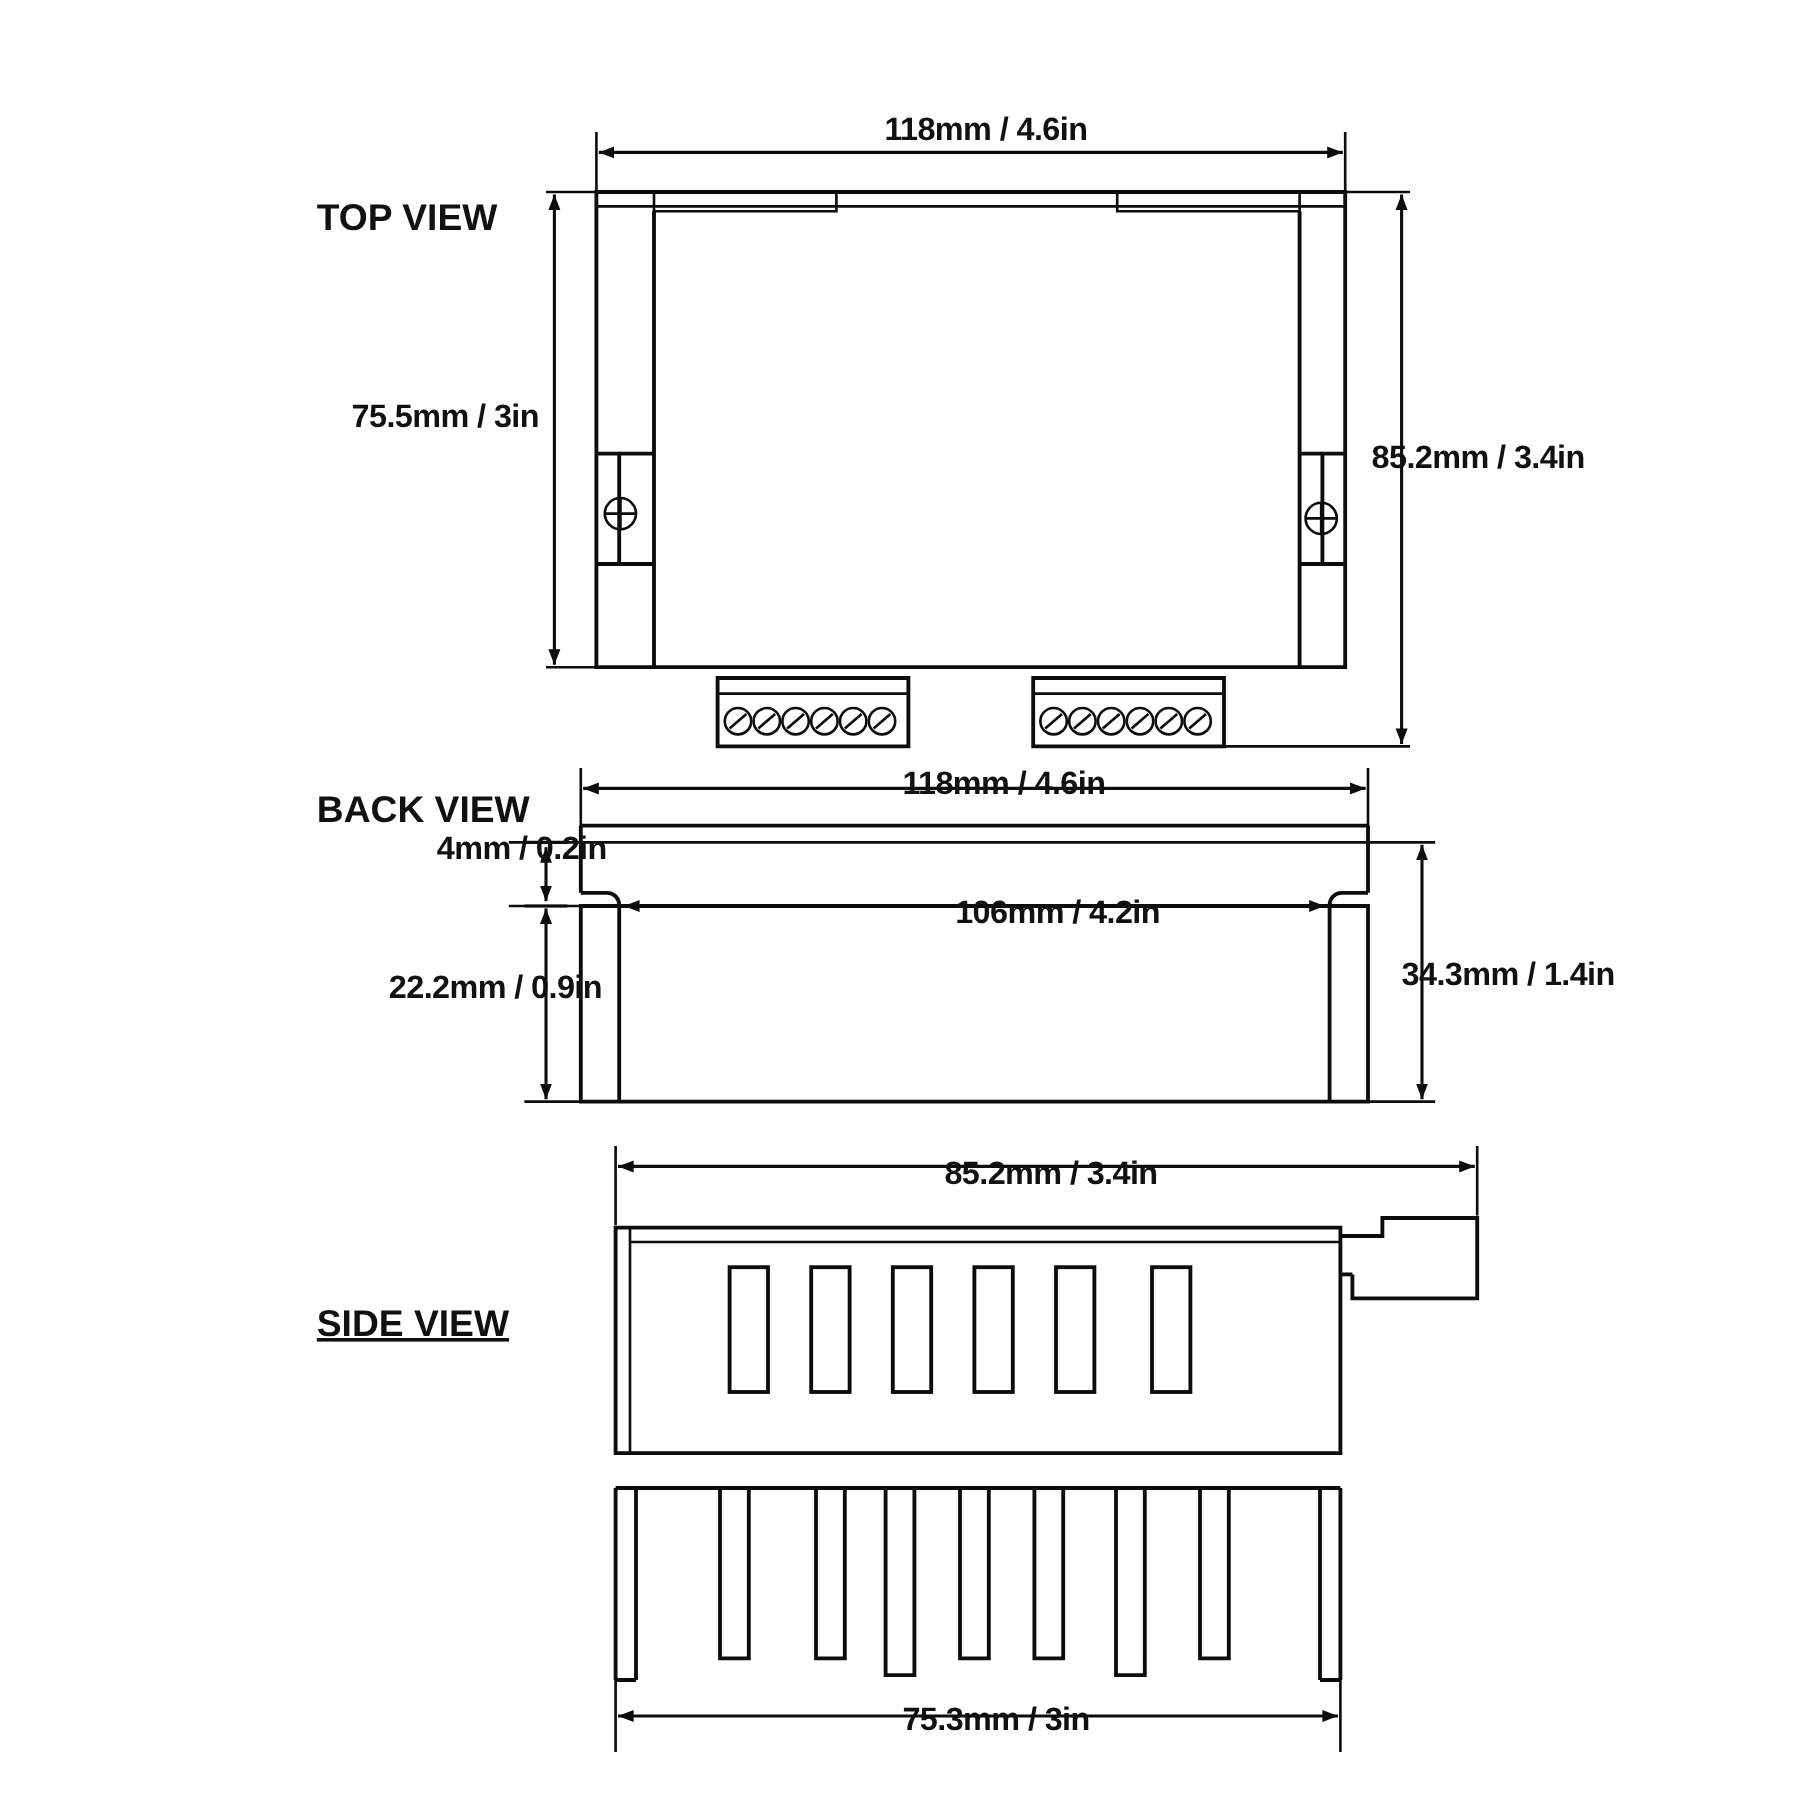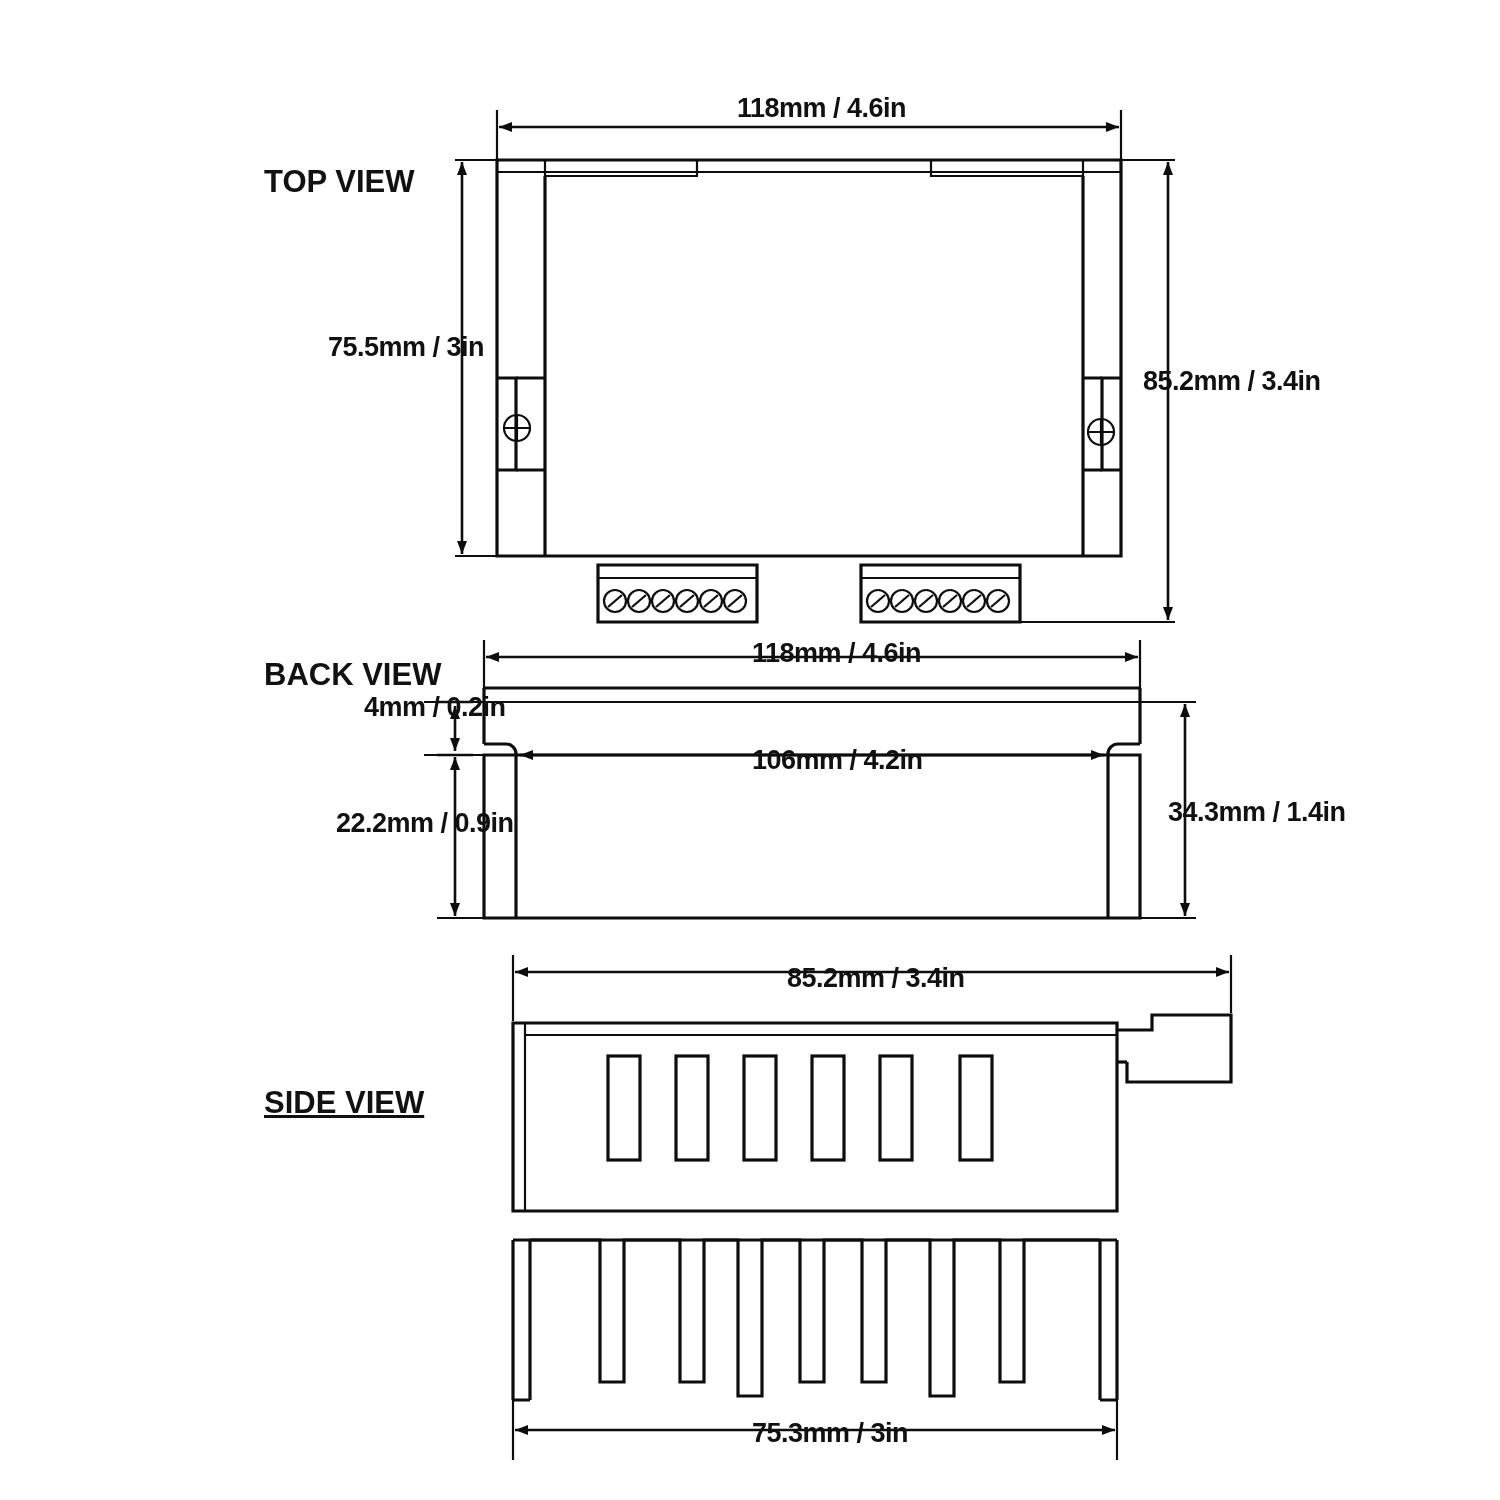--- a/index.html
+++ b/index.html
@@ -207,25 +207,25 @@
       <path class="extline" d="M1117,1400 L1117,1460"></path>
       <path class="dimline" marker-start="url(#arrR)" marker-end="url(#arrL)" d="M515,1430 L1115,1430"></path>
     </g>
   </svg>
 
   <div class="lbl view-label" style="left:264px; top:164px;">TOP VIEW</div>
   <div class="lbl view-label" style="left:264px; top:657px;">BACK VIEW</div>
   <div class="lbl view-label" style="left:264px; top:1085px;text-decoration:underline;">SIDE VIEW</div>
 
   <div class="lbl dim-label" style="left:737px; top:93px;">118mm / 4.6in</div>
-  <div class="lbl dim-label" style="left:328px; top:332px;">75.5mm / 3in</div>
+  <div class="lbl dim-label" style="left:293px; top:332px;">75.5mm / 3in</div>
   <div class="lbl dim-label" style="left:1143px; top:366px;">85.2mm / 3.4in</div>
 
   <div class="lbl dim-label" style="left:752px; top:638px;">118mm / 4.6in</div>
   <div class="lbl dim-label" style="left:340px; top:692px;margin-left:24px;">4mm / 0.2in</div>
-  <div class="lbl dim-label" style="left:752px; top:745px;">106mm / 4.2in</div>
-  <div class="lbl dim-label" style="left:336px; top:808px;">22.2mm / 0.9in</div>
+  <div class="lbl dim-label" style="left:796px; top:745px;">106mm / 4.2in</div>
+  <div class="lbl dim-label" style="left:324px; top:808px;">22.2mm / 0.9in</div>
   <div class="lbl dim-label" style="left:1168px; top:797px;">34.3mm / 1.4in</div>
 
   <div class="lbl dim-label" style="left:787px; top:963px;">85.2mm / 3.4in</div>
   <div class="lbl dim-label" style="left:752px; top:1418px;">75.3mm / 3in</div>
 
 </div>
 
 </body></html>

